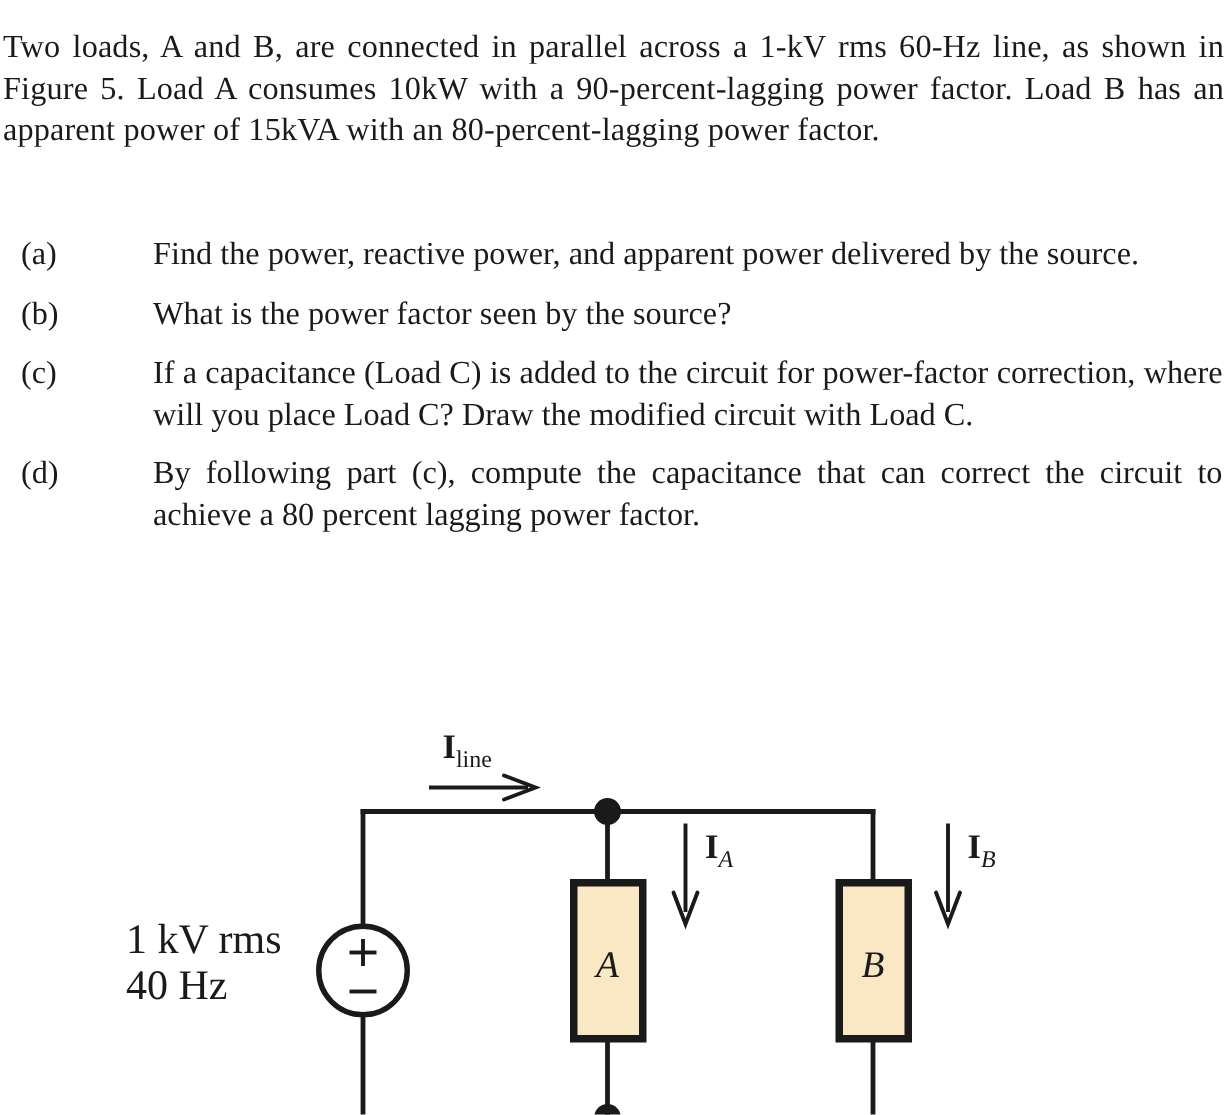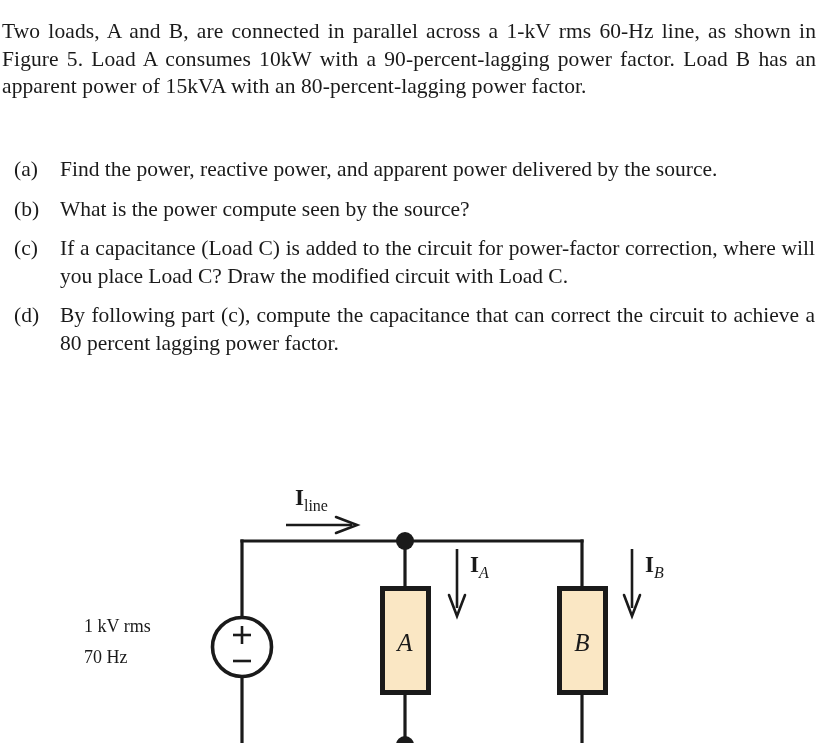--- a/index.html
+++ b/index.html
@@ -51,34 +51,34 @@
   }
   .qitem .marker {
     position: absolute;
     left: 14px;
     top: 0;
     width: 44px;
     text-align: left;
     font-size: 21.5px;
     line-height: 27.5px;
   }
-  .qitem .body { display: block; padding-right: 3px; }
+  .qitem .body { display: block; padding-right: 3px; margin-left: 42px; }
   .qitem.wide .body { text-align: justify; font-family: Liberation Serif, serif; }
   
   #figure {
     position: absolute;
     left: 0;
     top: 432px;
     width: 818px;
     height: 311px;
   }
   #figure svg { display: block; }
   .srclabel {
     position: absolute;
-    font-size: 18px;
+    font-size: 28px;
     line-height: 27px;
     white-space: pre;
   }
   #src-line1 { left: 84px; top: 165px; }
   #src-line2 { left: 84px; top: 196px; }
 </style>
 </head>
 <body>
 
 <div class="page">
@@ -87,39 +87,39 @@
 
   <div id="qlist">
 
     <div class="qitem">
       <span class="marker">(a)</span>
       <span class="body">Find the power, reactive power, and apparent power delivered by the source.</span>
     </div>
 
     <div class="qitem">
       <span class="marker">(b)</span>
-      <span class="body">What is the power compute seen by the source?</span>
+      <span class="body">What is the power factor seen by the source?</span>
     </div>
 
     <div class="qitem wide">
       <span class="marker">(c)</span>
       <span class="body">If a capacitance (Load C) is added to the circuit for power-factor correction, where will you place Load C? Draw the modified circuit with Load C.</span>
     </div>
 
     <div class="qitem wide">
       <span class="marker">(d)</span>
       <span class="body">By following part (c), compute the capacitance that can correct the circuit to achieve a 80 percent lagging power factor.</span>
     </div>
 
   </div>
 
   <div id="figure">
 
     <span class="srclabel" id="src-line1">1 kV rms</span>
-    <span class="srclabel" id="src-line2">70 Hz</span>
+    <span class="srclabel" id="src-line2">40 Hz</span>
 
     <svg width="818" height="311" viewBox="0 0 818 311">
 
       <g stroke="#1a1a1a" fill="none" stroke-linecap="square">
 
         <path d="M 242 93 L 582 93" stroke-width="3.2"></path>
 
         <path d="M 242 297 L 582 297" stroke-width="3.2"></path>
 
         <path d="M 242 93 L 242 170" stroke-width="3.2"></path>

